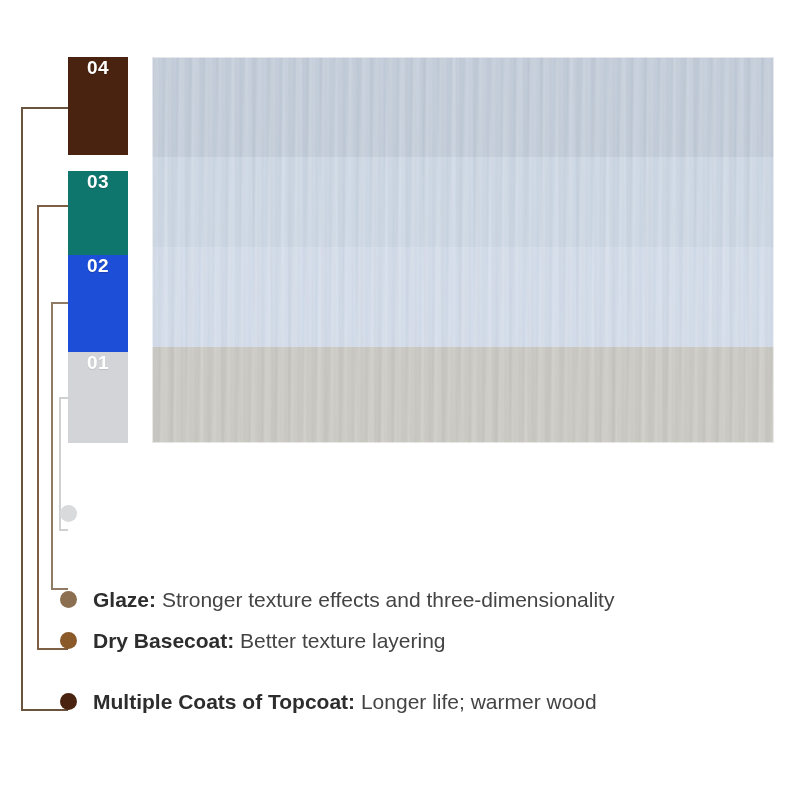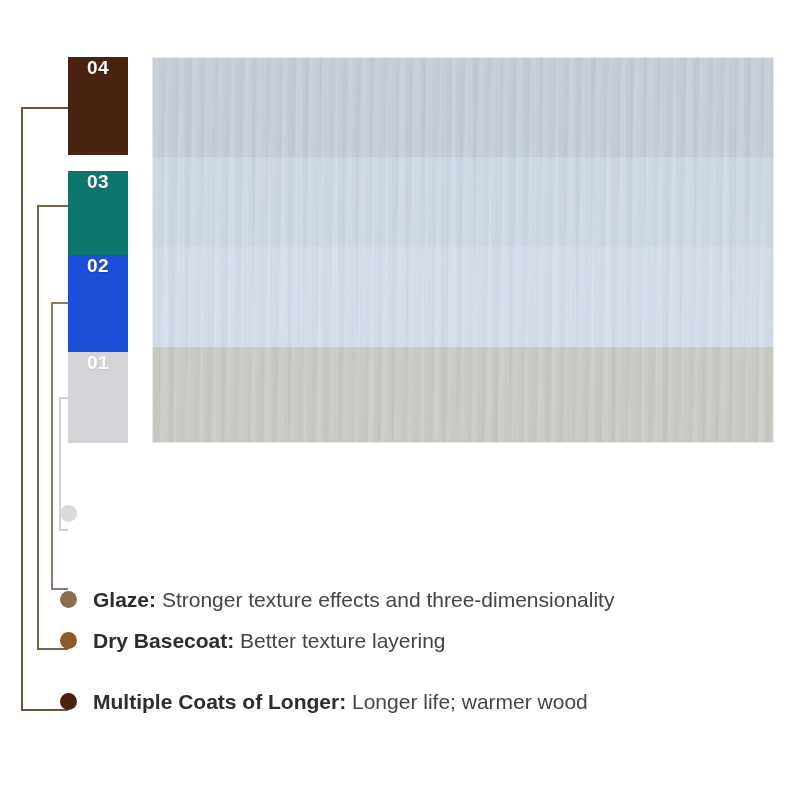--- a/index.html
+++ b/index.html
@@ -207,19 +207,19 @@
       <span class="legend-dot" style="background: rgb(138, 90, 43);"></span>
       <span class="legend-text">
         <span class="legend-term">Dry Basecoat:</span> 
         <span class="legend-desc">Better texture layering</span>
       </span>
     </div>
 
     <div class="legend-row" style="top: 684px;">
       <span class="legend-dot" style="background: rgb(74, 35, 16);"></span>
       <span class="legend-text">
-        <span class="legend-term">Multiple Coats of Longer:</span> 
+        <span class="legend-term">Multiple Coats of Topcoat:</span> 
         <span class="legend-desc">Longer life; warmer wood</span>
       </span>
     </div>
 
   </div>
 </div>
 
 </body></html>

